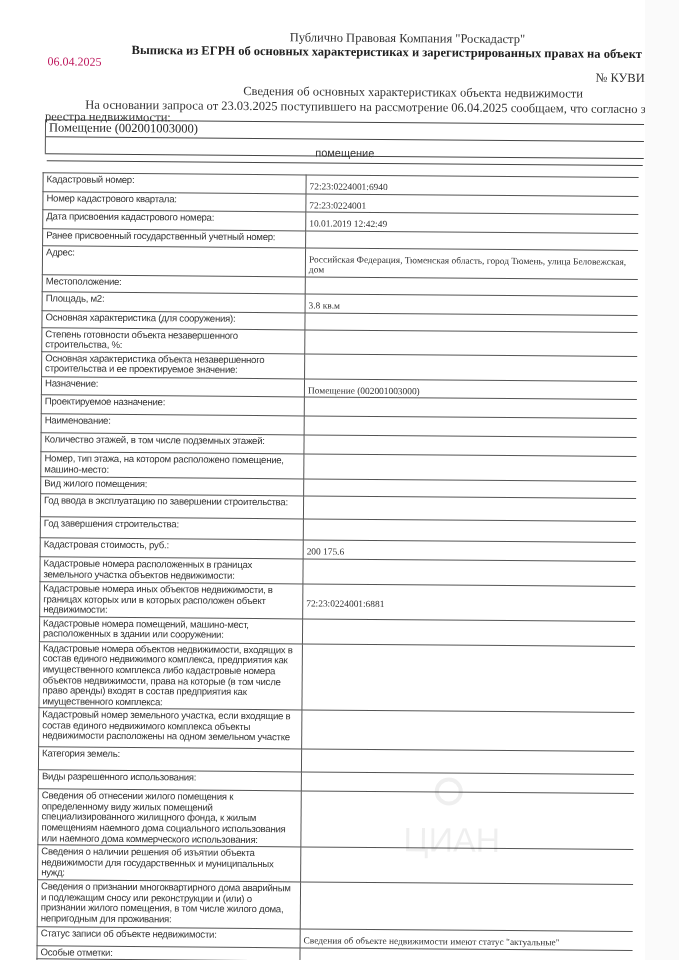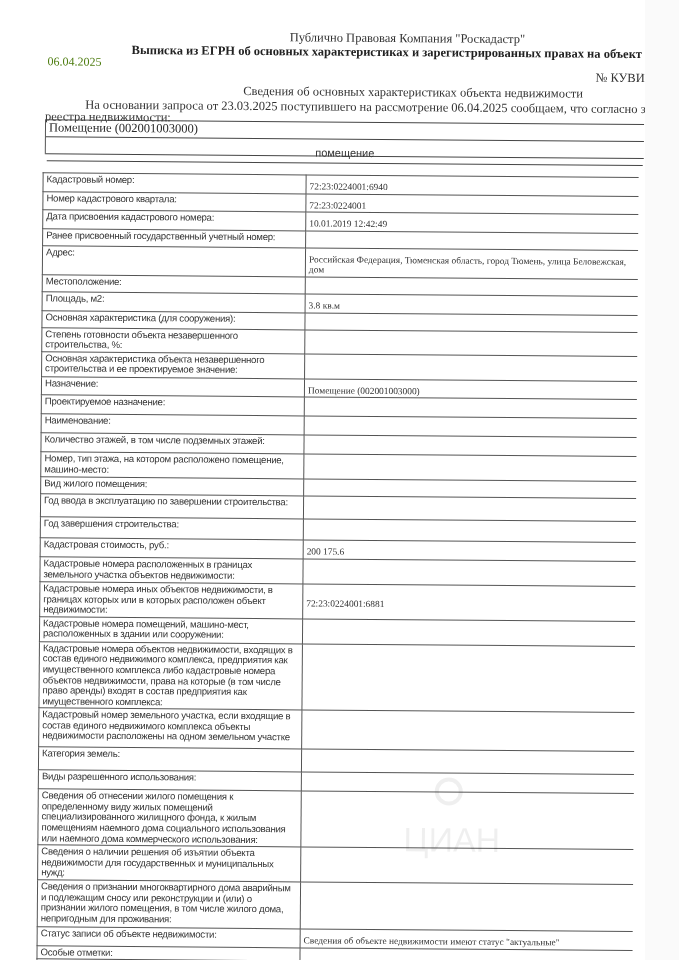--- a/index.html
+++ b/index.html
@@ -18,21 +18,21 @@
   .right-fade {
     position: absolute; top: 0; right: 0; width: 34px; height: 960px;
     background: #fafafa;
   }
   .org {
     position: absolute; top: 28px; left: 290px;
     font-size: 12.5px; color: #333;
   }
   .date {
     position: absolute; top: 54px; left: 48px;
-    font-size: 12px; color: #4d7c0f;
+    font-size: 12px; color: #be185d;
   }
   .title {
     position: absolute; top: 42px; left: 132px; white-space: nowrap;
     font-size: 12.5px; font-weight: bold; color: #222;
     width: 516px; overflow: hidden;
   }
   .docnum {
     position: absolute; top: 66px; left: 596px; white-space: nowrap;
     font-size: 12.5px; color: #333; width: 52px; overflow: hidden;
   }

